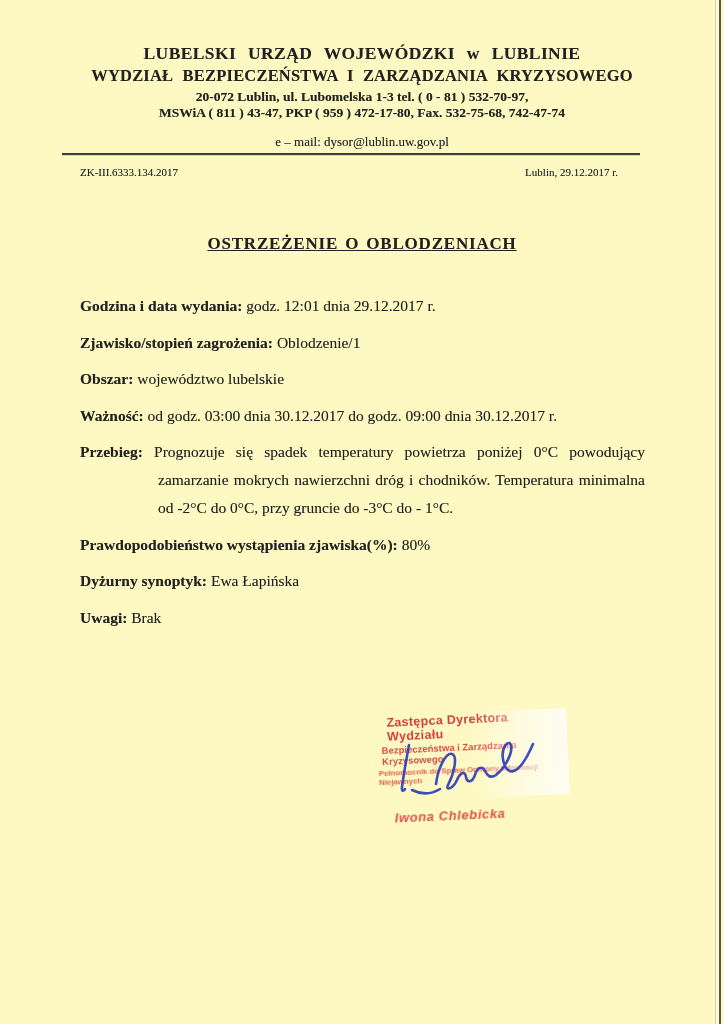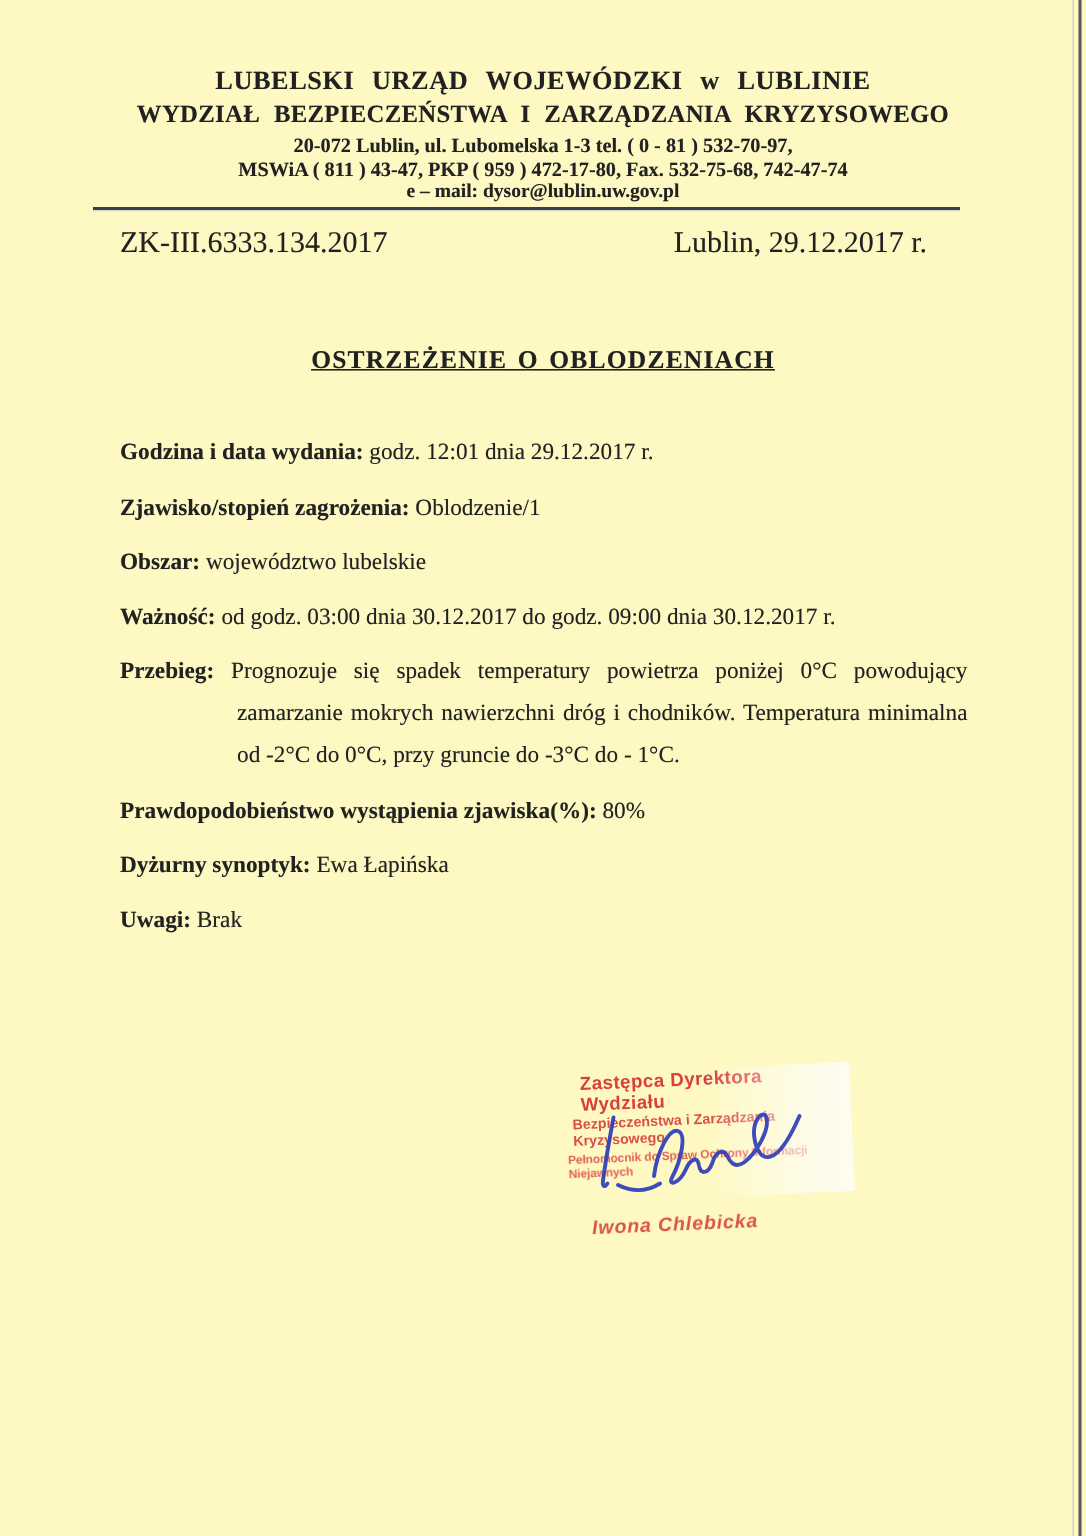--- a/index.html
+++ b/index.html
@@ -18,25 +18,25 @@
   .scan-line{position:absolute;top:0;bottom:0;right:3px;width:2px;background:#575757;}
   .scan-line-faint{position:absolute;top:0;bottom:0;right:8px;width:1px;background:#cfcfcd;}
 
   
   .letterhead{padding-top:42px;text-align:center;}
   .lh1{font-size:17.5px;font-weight:bold;letter-spacing:.4px;word-spacing:7px;line-height:23px;}
   .lh2{font-size:16.5px;font-weight:bold;letter-spacing:.2px;word-spacing:5px;line-height:22px;}
   .lh3{font-size:16px;font-weight:bold;letter-spacing:.2px;word-spacing:5px;line-height:22px;}
   .lh-addr{font-size:13.5px;font-weight:bold;line-height:16px;margin-top:2px;}
   .lh-phones{font-size:13.5px;font-weight:bold;line-height:15px;}
-  .lh-email{font-size:13px;font-weight:bold;line-height:14px;}
+  .lh-email{font-size:13px;font-weight:normal;line-height:14px;margin-top:15px;}
 
   .rule{margin:4px 84px 0 62px;height:0;border-top:2px solid #3e3e3e;border-bottom:1px solid #d8d8d6;}
 
-  .refrow{display:flex;justify-content:space-between;margin:10px 80px 0 80px;font-size:20px;}
+  .refrow{display:flex;justify-content:space-between;margin:10px 80px 0 80px;font-size:11px;}
   .refrow .date{margin-right:26px;}
 
   .title{
     margin:56px 0 38px 0;
     text-align:center;
     font-size:17px;font-weight:bold;letter-spacing:.8px;word-spacing:2px;text-decoration:underline;
   }
 
   .fields{margin:16px 79px 0 80px;width:565px;font-size:15.5px;line-height:28px;}
   .fields p{margin:0 0 8.5px 0;}

